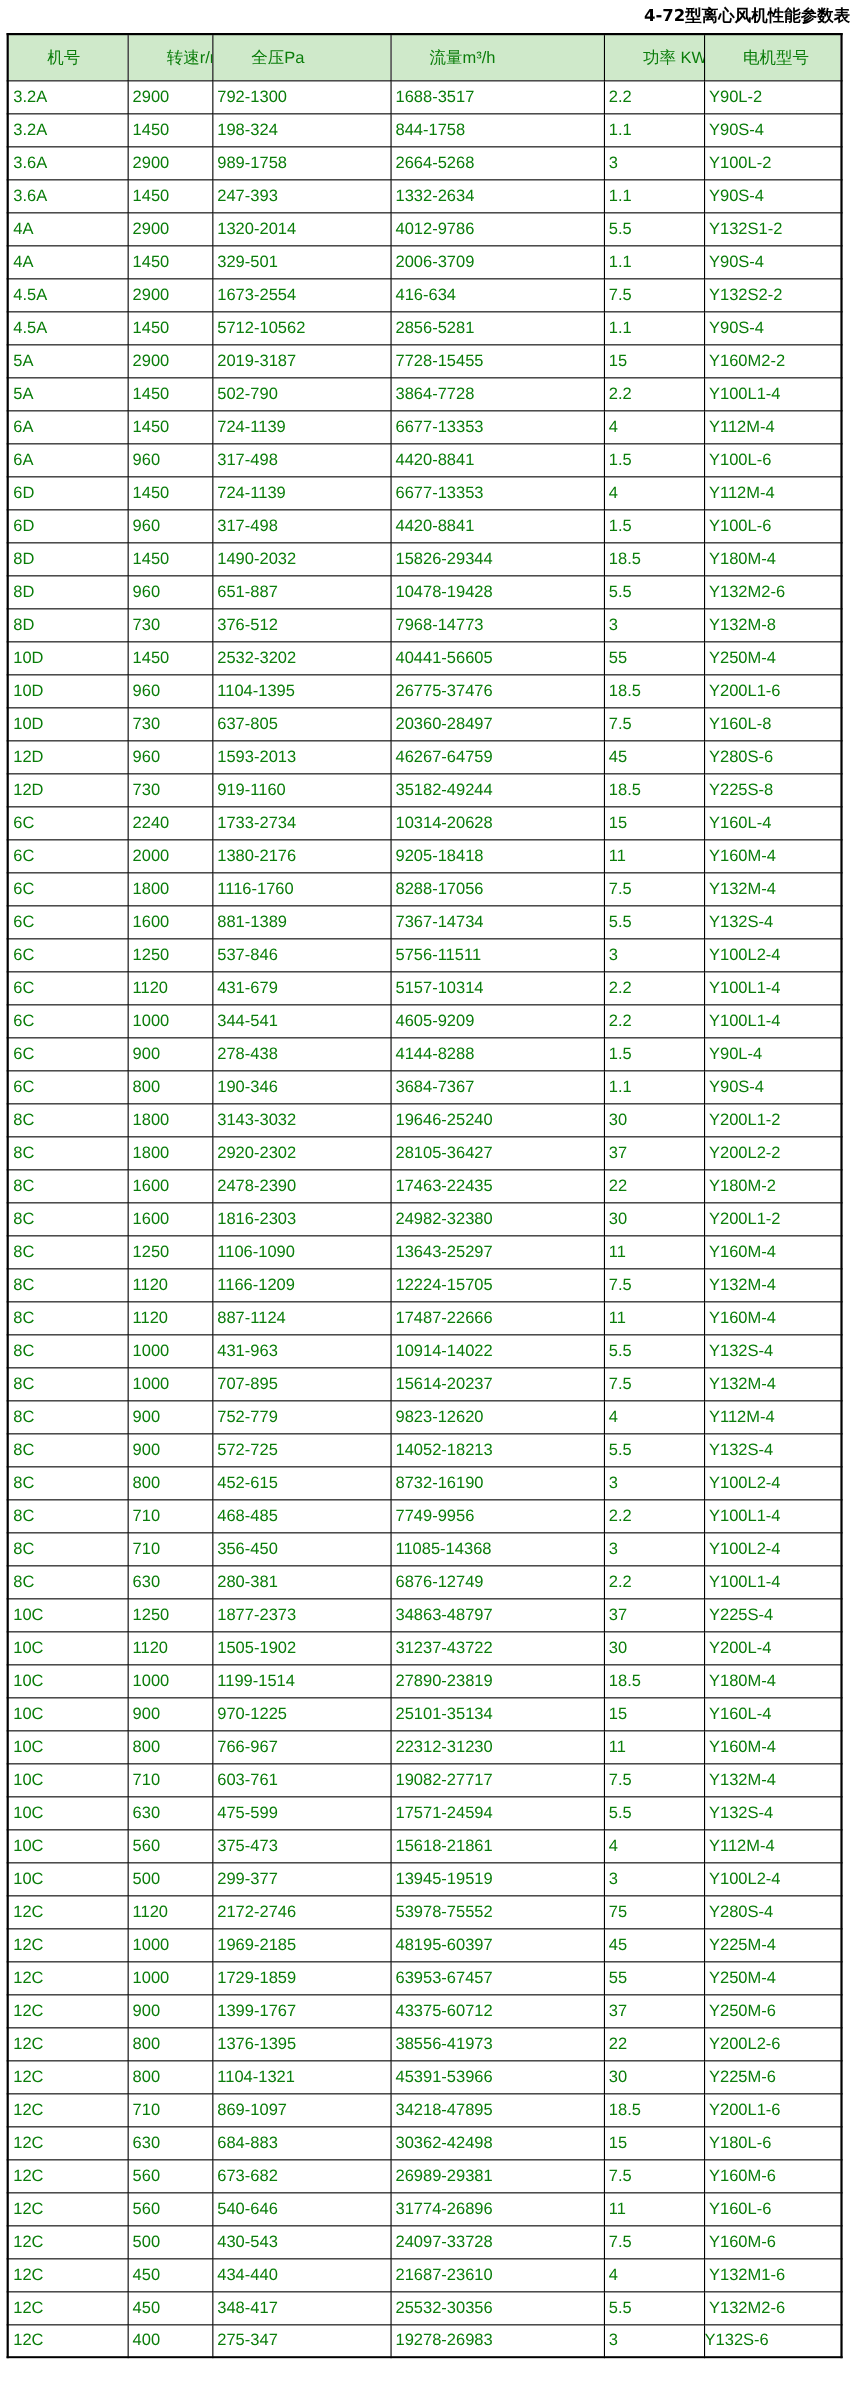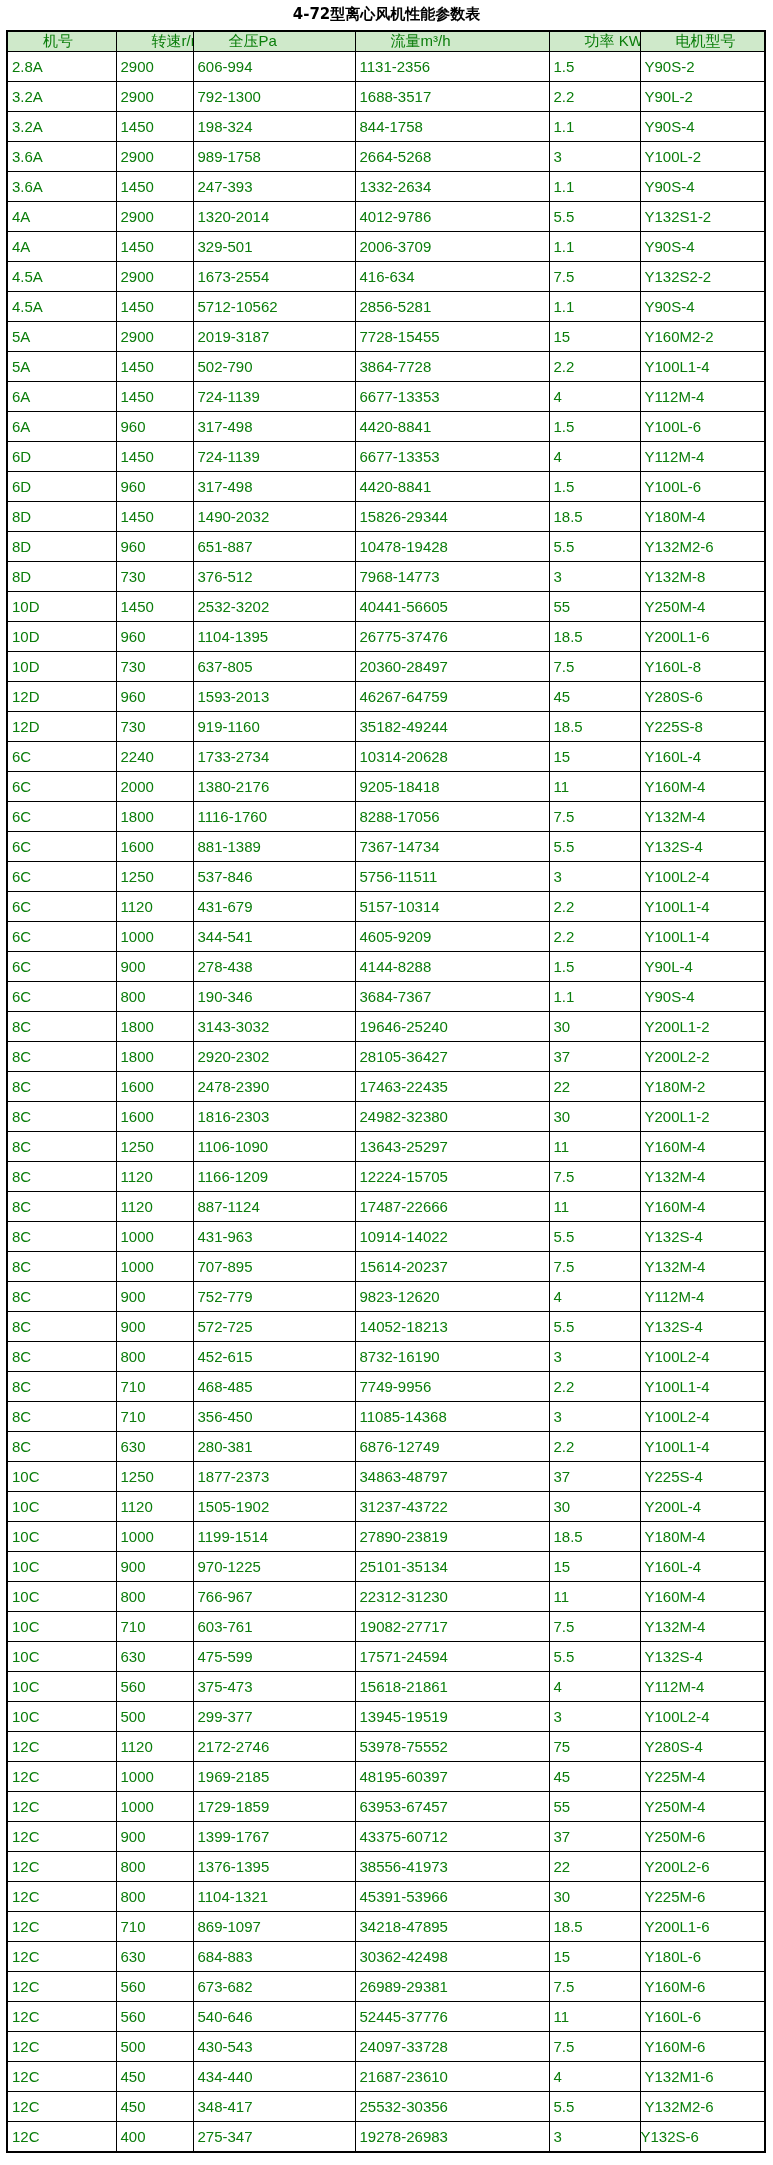--- a/index.html
+++ b/index.html
@@ -8,21 +8,21 @@
     --border-color:#000000;
     --title-color:#000000;
   }
   *{box-sizing:border-box;}
   html,body{margin:0;padding:0;background:#ffffff;}
   body{
     width:773px;
     font-family:"Liberation Sans","DejaVu Sans",sans-serif;
   }
   .page-title{
-    text-align:center;
+    text-align:right;
     font-weight:bold;
     font-size:15px;
     color:var(--title-color);
     padding:5px 0 6px 0;
     font-family:"DejaVu Sans","Liberation Sans",sans-serif;
   }
   table.fan-table{
     border-collapse:collapse;
     table-layout:fixed;
     margin-left:6px;
@@ -35,21 +35,21 @@
     font-size:15px;
     font-weight:normal;
     text-align:left;
     vertical-align:middle;
     padding:0 0 0 4px;
     overflow:hidden;
     white-space:nowrap;
   }
   .fan-table th{
     background:var(--header-bg);
-    height:20px;
+    height:42px;
     padding-left:35px;
   }
   .fan-table td{
     height:30px;
   }
   .fan-table th:nth-child(1),.fan-table td:nth-child(1){width:109px;}
   .fan-table th:nth-child(2),.fan-table td:nth-child(2){width:77px;}
   .fan-table th:nth-child(3),.fan-table td:nth-child(3){width:162px;}
   .fan-table th:nth-child(4),.fan-table td:nth-child(4){width:194px;}
   .fan-table th:nth-child(5),.fan-table td:nth-child(5){width:91px;}
@@ -67,28 +67,20 @@
           <th>机号</th>
           <th>转速r/min</th>
           <th>全压Pa</th>
           <th>流量m³/h</th>
           <th>功率 KW</th>
           <th>电机型号</th>
         </tr>
     </thead>
     <tbody id="table-body">
         <tr>
-          <td>2.8A</td>
-          <td>2900</td>
-          <td>606-994</td>
-          <td>1131-2356</td>
-          <td>1.5</td>
-          <td>Y90S-2</td>
-        </tr>
-        <tr>
           <td>3.2A</td>
           <td>2900</td>
           <td>792-1300</td>
           <td>1688-3517</td>
           <td>2.2</td>
           <td>Y90L-2</td>
         </tr>
         <tr>
           <td>3.2A</td>
           <td>1450</td>
@@ -590,21 +582,21 @@
           <td>560</td>
           <td>673-682</td>
           <td>26989-29381</td>
           <td>7.5</td>
           <td>Y160M-6</td>
         </tr>
         <tr>
           <td>12C</td>
           <td>560</td>
           <td>540-646</td>
-          <td>52445-37776</td>
+          <td>31774-26896</td>
           <td>11</td>
           <td>Y160L-6</td>
         </tr>
         <tr>
           <td>12C</td>
           <td>500</td>
           <td>430-543</td>
           <td>24097-33728</td>
           <td>7.5</td>
           <td>Y160M-6</td>

